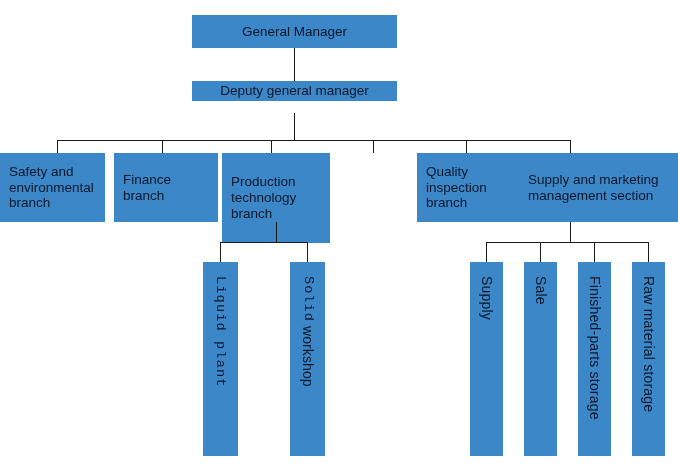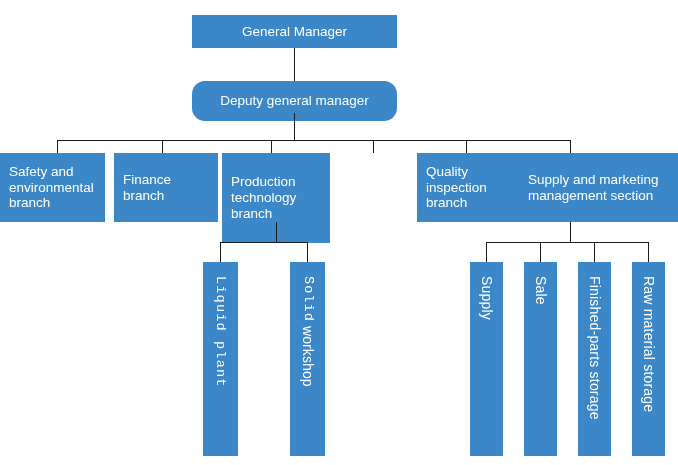--- a/index.html
+++ b/index.html
@@ -13,21 +13,21 @@
   #org-chart {
     position: relative;
     width: 678px;
     height: 465px;
     background: #ffffff;
     overflow: hidden;
   }
   .node {
     position: absolute;
     background: #3c87c8;
-    color: #ffffff;
+    color: #0f172a;
     box-sizing: border-box;
   }
   
   .node.h {
     display: flex;
     align-items: center;
     padding: 6px 9px;
     font-size: 13.5px;
     line-height: 1.18;
   }
@@ -83,21 +83,21 @@
 <body>
 
 <div id="org-chart">
 
   <div class="node h center" style="left:192px; top:15px; width:205px; height:33px;">
     <span class="txt">General Manager</span>
   </div>
 
   <div class="ln vv" style="left:294px; top:48px; height:33px;"></div>
 
-  <div class="node h center" style="left:192px; top:81px; width:205px; height:40px;border-radius:13px;">
+  <div class="node h center" style="left:192px; top:81px; width:205px; height:20px;">
     <span class="txt">Deputy general manager</span>
   </div>
 
   <div class="ln vv" style="left:294px; top:113px; height:28px;"></div>
 
   <div class="ln hh" style="left:57px; top:140px; width:514px;"></div>
 
   <div class="ln vv" style="left:57px; top:140px; height:13px;"></div>
   <div class="ln vv" style="left:162px; top:140px; height:13px;"></div>
   <div class="ln vv" style="left:271px; top:140px; height:13px;"></div>

